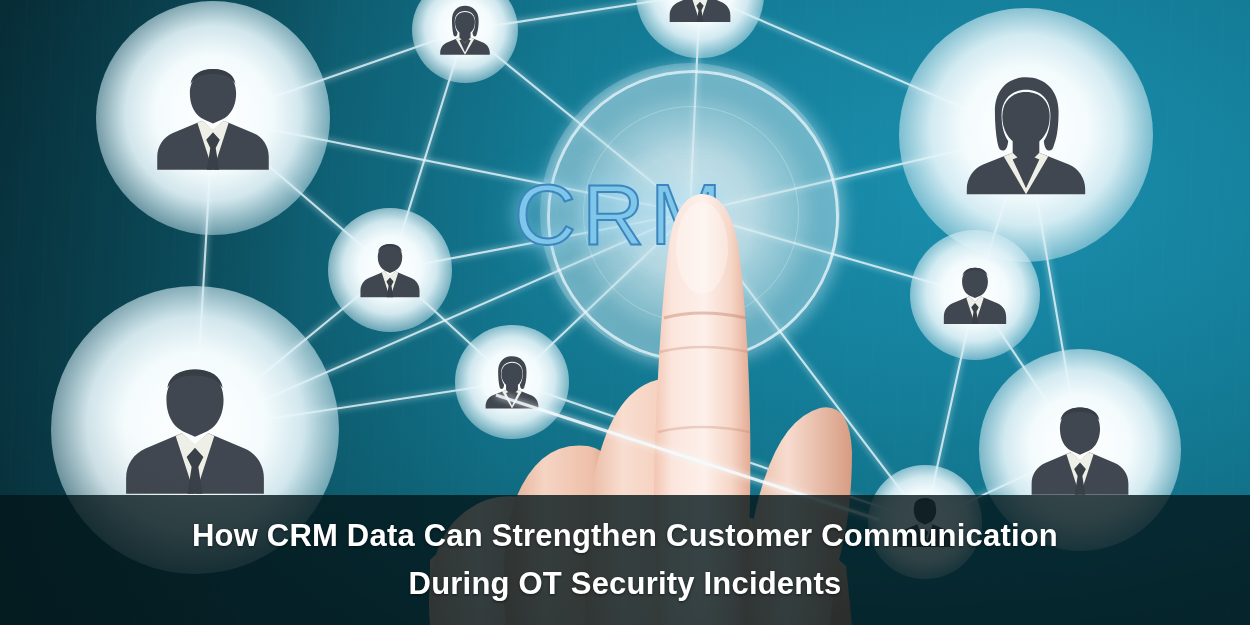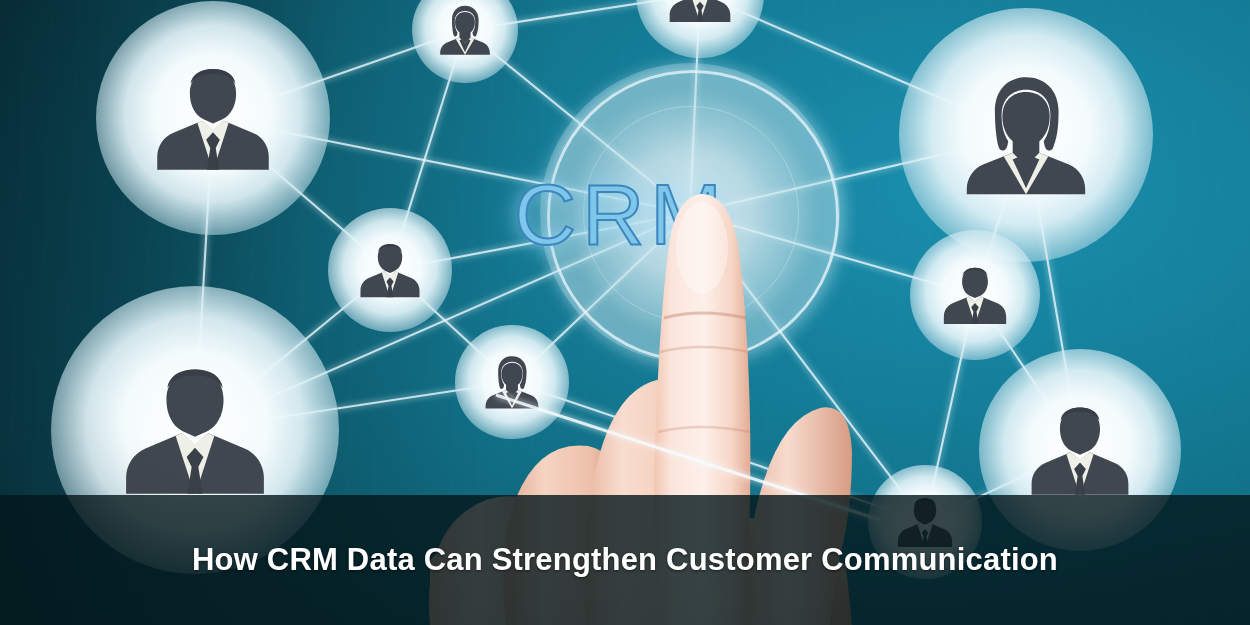--- a/index.html
+++ b/index.html
@@ -323,15 +323,16 @@
     <ellipse cx="702" cy="248" rx="26" ry="46" fill="rgba(255,255,255,0.34)"></ellipse>
 
     <path d="M496 395 L880 520" stroke="rgba(245,252,255,0.85)" stroke-width="3.2" fill="none" filter="url(#lineglow)"></path>
   </svg>
 
   <div class="bg-vignette"></div>
 
   <div class="overlay"></div>
   <div class="title-wrap">
     <div class="title-line">How CRM Data Can Strengthen Customer Communication</div>
+    <div class="title-line">During OT Security Incidents</div>
   </div>
 
 </div>
 
 </body></html>

